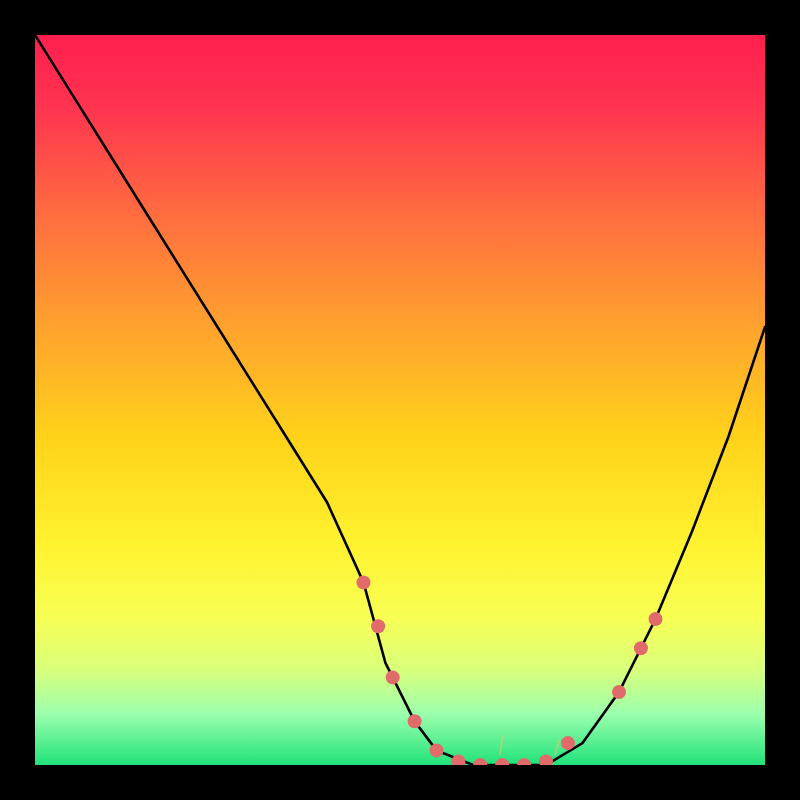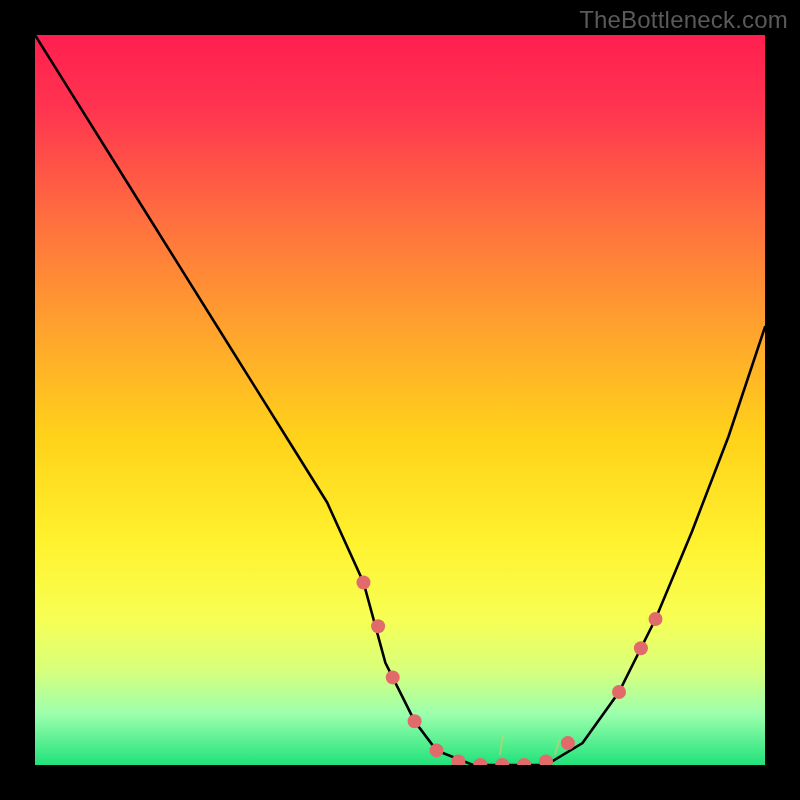--- a/index.html
+++ b/index.html
@@ -52,21 +52,20 @@
     fill: none;
     stroke: #e4c56a;
     stroke-width: 2;
     opacity: 0.55;
   }
 </style>
 </head>
 <body>
 
 <div class="outer">
-  <div class="watermark">TheBottleneck.com</div>
 
   <div class="plot">
     <svg class="gradient" viewBox="0 0 730 730" preserveAspectRatio="none">
       <defs>
         <linearGradient id="bg-grad" x1="0" y1="0" x2="0" y2="1">
             <stop offset="0%" stop-color="#ff1f4f"></stop>
             <stop offset="10%" stop-color="#ff3450"></stop>
             <stop offset="25%" stop-color="#ff6e3f"></stop>
             <stop offset="40%" stop-color="#ffa22e"></stop>
             <stop offset="55.00000000000001%" stop-color="#ffd21a"></stop>

